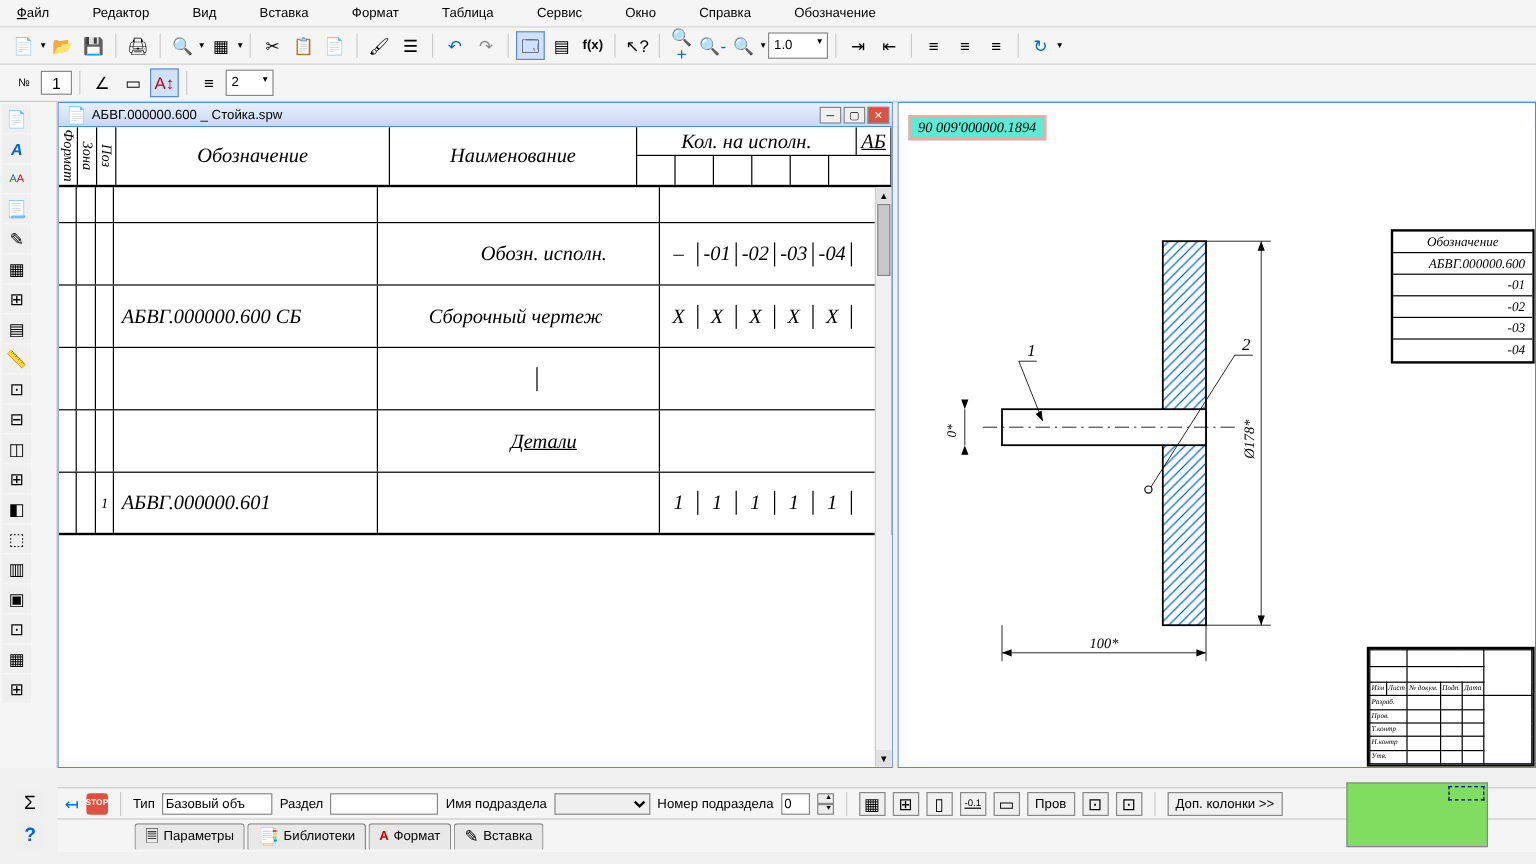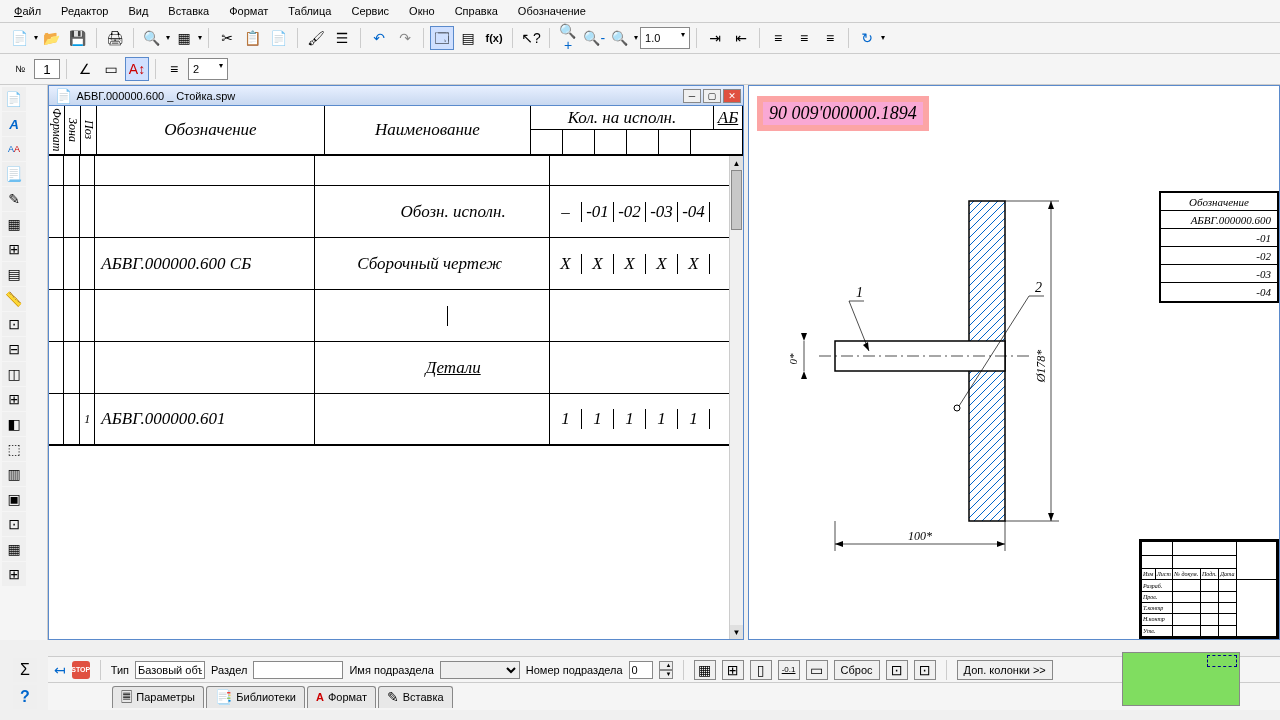--- a/index.html
+++ b/index.html
@@ -1,19 +1,19 @@
 <!DOCTYPE html>
 <html><head>
 <meta charset="utf-8">
 <style>
   * { box-sizing: border-box; margin: 0; padding: 0; }
   body { font-family: Tahoma, Arial, sans-serif; font-size: 11px; background: #f0f0f0; width: 1280px; height: 720px; overflow: hidden; position: relative; }
   
   
-  .menubar { display: flex; background: #f5f5f5; border-bottom: 1px solid #ccc; padding: 2px 8px; gap: 8px; }
+  .menubar { display: flex; background: #f5f5f5; border-bottom: 1px solid #ccc; padding: 2px 8px; gap: 24px; }
   .menubar span { padding: 3px 6px; cursor: default; }
   .menubar span u { text-decoration: underline; }
   
   
   .toolbar { display: flex; align-items: center; background: #f5f5f5; border-bottom: 1px solid #ccc; padding: 3px 8px; gap: 2px; }
   .tool-btn { width: 24px; height: 24px; border: 1px solid transparent; background: transparent; display: flex; align-items: center; justify-content: center; cursor: pointer; }
   .tool-btn.active { background: #d0e0ff; border: 1px solid #5a8acc; }
   .sep { width: 1px; height: 20px; background: #ccc; margin: 0 4px; }
   .dropdown { height: 22px; border: 1px solid #888; background: #fff; padding: 0 18px 0 4px; font-size: 11px; position: relative; min-width: 40px; text-align: left; }
   .dropdown::after { content: '▾'; position: absolute; right: 4px; top: 2px; font-size: 8px; }
@@ -58,21 +58,21 @@
   .spec-row .col-naim { padding-left: 6px; justify-content: center; text-decoration: underline; margin-left: 36px; }
   .spec-row .col-naim.plain { text-decoration: none; justify-content: flex-start; }
   .spec-row .col-poz { writing-mode: horizontal-tb; justify-content: center; }
   .spec-kols { flex: 1; display: flex; }
   .spec-kols > div { width: 32px; border-right: 1px solid #000; display: flex; align-items: center; justify-content: center; }
   .spec-kols > div:last-child { border-right: none; }
   .spec-row.short { height: 30px; }
   
   
   .drawing-area { position: absolute; inset: 0; background: #fff; }
-  .drawing-text-box { position: absolute; top: 10px; left: 8px; border: 6px solid #fca5a5; padding: 1px 6px; font-family: 'Times New Roman', serif; font-style: italic; font-size: 18px; background: #f9a8d4; }
+  .drawing-text-box { position: absolute; top: 10px; left: 8px; border: 2px solid #fca5a5; padding: 1px 6px; font-family: 'Times New Roman', serif; font-style: italic; font-size: 12px; background: #5eead4; }
   .legend-box { position: absolute; top: 105px; right: 0; border: 2px solid #000; font-family: 'Times New Roman', serif; font-style: italic; font-size: 11px; }
   .legend-box > div { border-bottom: 1px solid #000; height: 18px; padding: 0 6px; display: flex; align-items: center; text-align: center; justify-content: flex-end; }
   .legend-box > div:first-child { justify-content: center; }
   .legend-box > div:last-child { border-bottom: none; }
   
   .hatch { fill: url(#hatchPattern); stroke: #000; stroke-width: 1.5; }
   
   .title-block { position: absolute; bottom: 0; right: 0; width: 140px; height: 100px; border: 2px solid #000; }
   .title-block td { border: 1px solid #000; font-size: 6px; padding: 0 1px; font-family: 'Times New Roman', serif; font-style: italic; }
   
@@ -566,21 +566,21 @@
       </div>
     </div>
   </div>
 </div>
 
 <div class="bottom-panel">
   <span class="ico" style="color:#06c">↤</span>
   <span class="stop">STOP</span>
   <div class="sep"></div>
   <span>Тип</span>
-  <input style="width: 70px;" value="Базовый объ">
+  <input style="width: 92px;" value="Базовый объ">
   <span>Раздел</span>
   <input style="width: 90px;">
   <span>Имя подраздела</span>
   <select style="width:80px;height:18px;border:1px solid #888"></select>
   <span>Номер подраздела</span>
   <input style="width: 24px;" value="0">
   <div style="display:flex;flex-direction:column">
     <button style="height:9px;width:14px;font-size:6px;border:1px solid #888;background:#eee">▲</button>
     <button style="height:9px;width:14px;font-size:6px;border:1px solid #888;background:#eee">▼</button>
   </div>
@@ -593,21 +593,21 @@
     </button>
   <button class="small-icon-btn">
       <span class="ico">▯</span>
     </button>
   <button class="small-icon-btn">
       <span style="font-size:8px;text-decoration:underline">-0.1</span>
     </button>
   <button class="small-icon-btn">
       <span class="ico">▭</span>
     </button>
-  <button>Сброс</button>
+  <button>Пров</button>
   <button class="small-icon-btn">
       <span class="ico">⊡</span>
     </button>
   <button class="small-icon-btn">
       <span class="ico">⊡</span>
     </button>
   <div class="sep"></div>
   <button>Доп. колонки   &gt;&gt;</button>
 </div>
 

